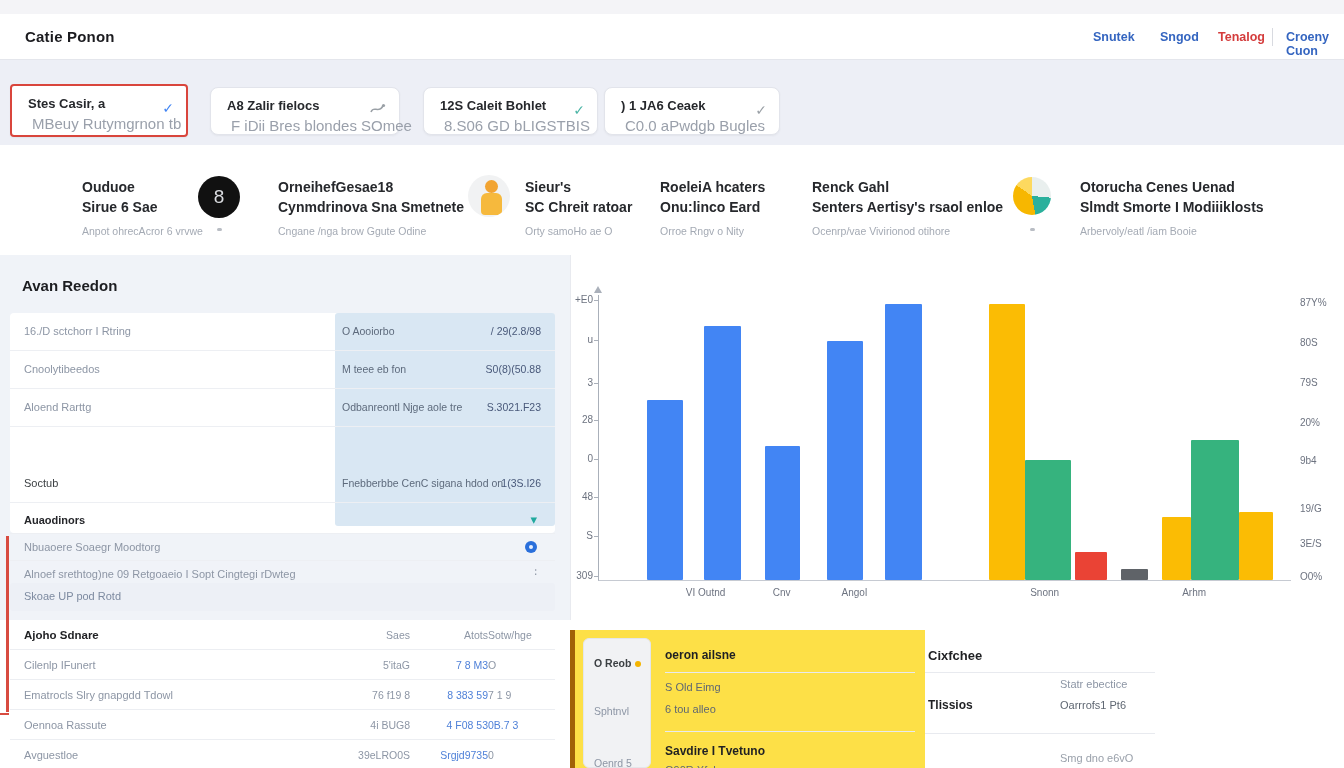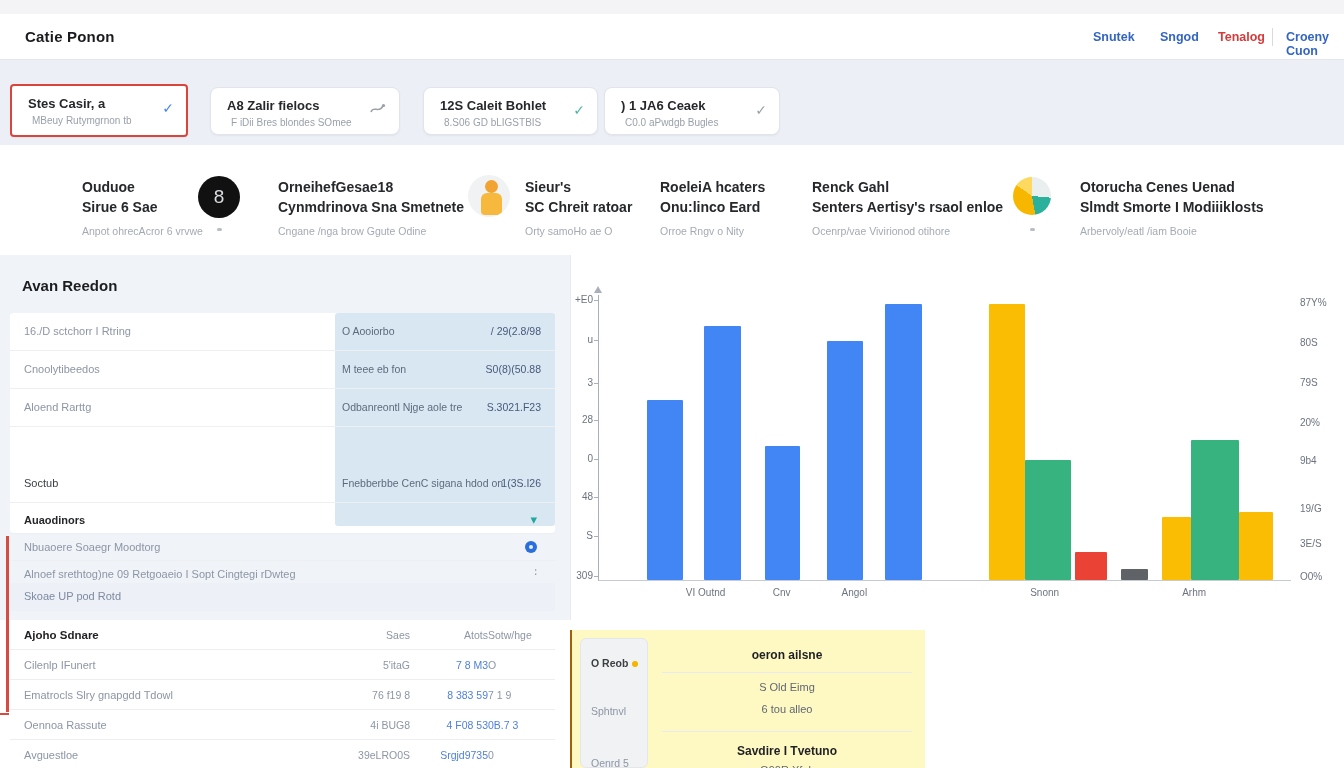--- a/index.html
+++ b/index.html
@@ -12,21 +12,21 @@
   #topstrip { left:0; top:0; width:1344px; height:14px; background:#f4f4f7; }
   #header { left:0; top:14px; width:1344px; height:46px; background:#fff; border-bottom:1px solid #e4e6ec; }
   #brand { left:25px; top:14px; font-size:15px; font-weight:bold; color:#1b1b1f; letter-spacing:.2px; }
   .navlink { top:16px; font-size:12.5px; font-weight:bold; cursor:pointer; }
   #nav-divider { left:1272px; top:14px; width:1px; height:18px; background:#d8dae0; }
 
   
   #statsband { left:0; top:60px; width:1344px; height:85px; background:#edeff6; }
   .card { background:#fff; border:1px solid #e2e4eb; border-radius:8px; box-shadow:0 1px 2px rgba(60,64,67,.06); cursor:pointer; }
   .card .ctitle { position:absolute; left:16px; top:10px; font-size:13px; font-weight:bold; color:#26282c; white-space:nowrap; }
-  .card .csub   { position:absolute; left:20px; top:29px; font-size:10px; color:#9aa0ab; white-space:nowrap; }
+  .card .csub   { position:absolute; left:20px; top:29px; font-size:15px; color:#9aa0ab; white-space:nowrap; }
   .card .cicon  { position:absolute; right:12px; top:14px; font-size:14px; }
   #card-0 { left:10px;  top:24px; width:178px; height:53px; border:2px solid #d9453c; border-radius:4px; }
   #card-1 { left:210px; top:27px; width:190px; height:48px; }
   #card-2 { left:423px; top:27px; width:175px; height:48px; }
   #card-3 { left:604px; top:27px; width:176px; height:48px; }
 
   
   #featband { left:0; top:145px; width:1344px; height:110px; background:#fff; }
   .feat { cursor:pointer; }
   .ft1 { font-size:14px; font-weight:bold; color:#26282c; line-height:20px; white-space:nowrap; }
@@ -86,21 +86,21 @@
   #bottomband { left:0; top:620px; width:1344px; height:148px; }
   #btable { left:10px; top:0; width:545px; height:148px; background:#fff; }
   .brow { position:absolute; left:0; width:545px; height:30px; border-bottom:1px solid #eceef2; }
   .bc0 { position:absolute; left:14px; top:9px; font-size:11px; color:#8d96a5; white-space:nowrap; }
   #bheader .bc0 { color:#1f2023; font-weight:bold; font-size:11.5px; }
   .bc1 { position:absolute; left:330px; width:70px; top:9px; font-size:10.5px; color:#8d96a5; text-align:right; }
   .bc2 { position:absolute; left:408px; width:70px; top:9px; font-size:10.5px; color:#8d96a5; text-align:right; }
   .bc3 { position:absolute; left:478px; width:68px; top:9px; font-size:10.5px; color:#8d96a5; text-align:left; }
   .bluecell { color:#4f81d8 !important; cursor:pointer; }
 
-  #midpanel { left:570px; top:10px; width:355px; height:138px; background:#fef9c3; border-left:2px solid #a16207;text-align:center; }
+  #midpanel { left:570px; top:10px; width:355px; height:138px; background:#fde047; border-left:5px solid #a16207; }
   #midsidebar { position:absolute; left:8px; top:8px; width:68px; height:130px; background:#f1f2f4; border:1px solid #e4e6ea; border-radius:6px; }
   .sideitem { position:absolute; left:10px; font-size:10.5px; color:#8d96a5; cursor:pointer; white-space:nowrap; }
   #sideitem-0 { top:18px; color:#3c4043; font-weight:bold; }
   #sideitem-0::after { content:""; display:inline-block; width:6px; height:6px; border-radius:50%; background:#f4b400; margin-left:4px; }
   #sideitem-1 { top:66px; }
   #sideitem-2 { top:118px; }
   #midcontent { position:absolute; left:90px; top:8px; width:250px; }
   #mid-h { font-size:12px; font-weight:bold; color:#1f2023; padding:10px 0 10px 0; border-bottom:1px solid #e8eaef; }
   .miditem { font-size:11px; color:#5f6772; padding:8px 0 2px 0; }
   #mid-sep { height:1px; background:#e8eaef; margin:14px 0 0 0; }
@@ -339,14 +339,23 @@
       <div id="midcontent">
         <div id="mid-h">oeron ailsne</div>
         <div class="miditem">S Old Eimg</div>
         <div class="miditem">6 tou alleo</div>
         <div id="mid-sep"></div>
         <div id="mid-h2">Savdire I Tvetuno</div>
         <div id="mid-sub2">O90R Xfek</div>
       </div>
     </div>
 
+    <div id="rightpanel" class="abs">
+      <div id="chk-title">Cixfchee</div>
+      <div id="chk-hline1"></div>
+      <div id="chk-row-label">Tlissios</div>
+      <div id="chk-line1">Statr ebectice</div>
+      <div id="chk-line2">Oarrrofs1 Pt6</div>
+      <div id="chk-hline2"></div>
+      <div id="chk-footer">Smg dno e6vO</div>
+    </div>
   </div>
 </div>
 
 </body></html>

